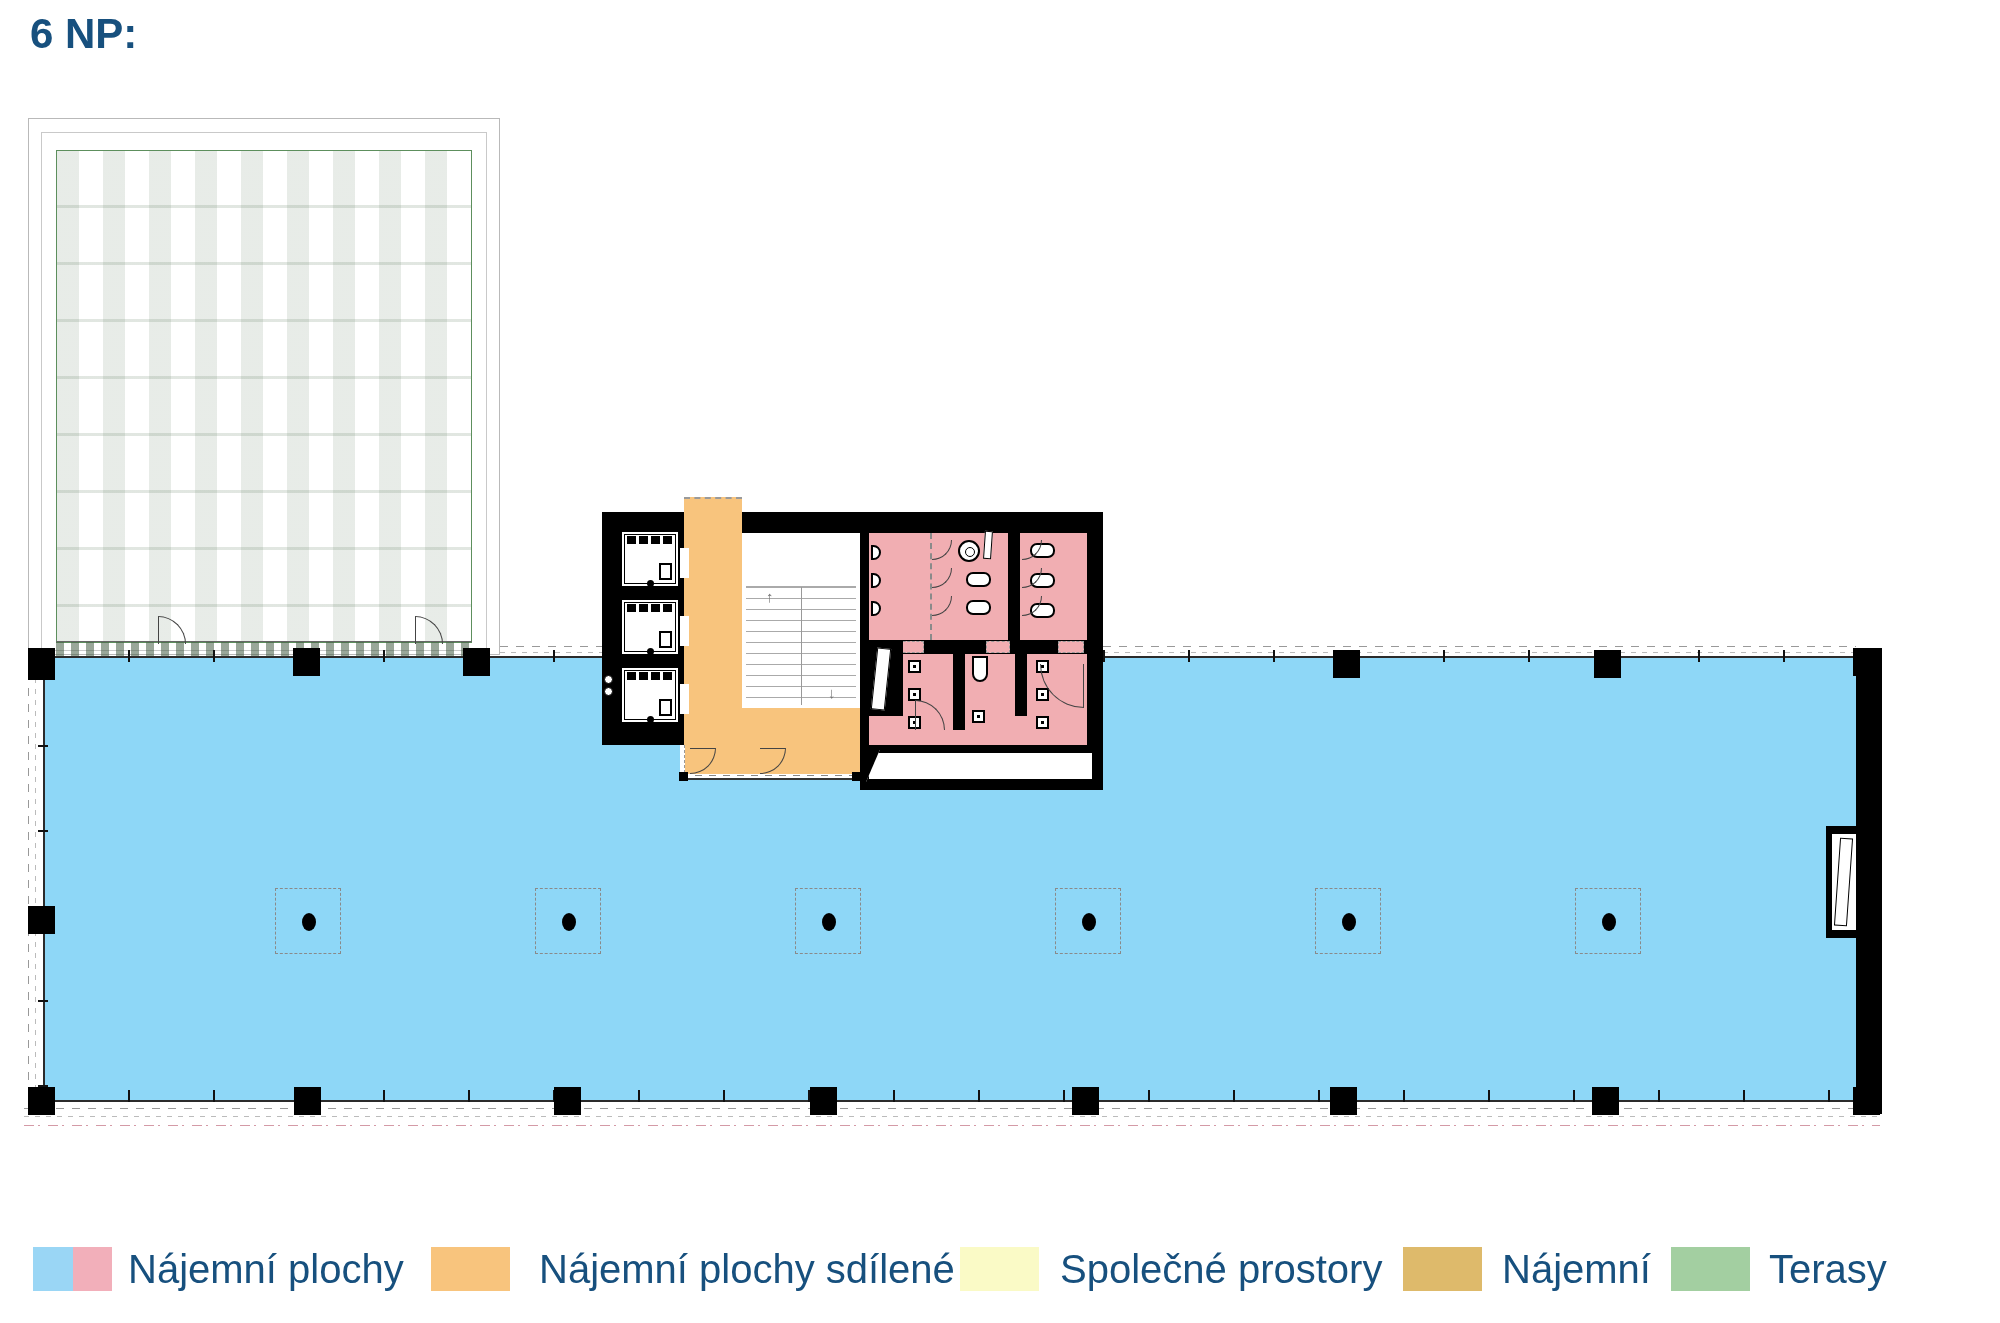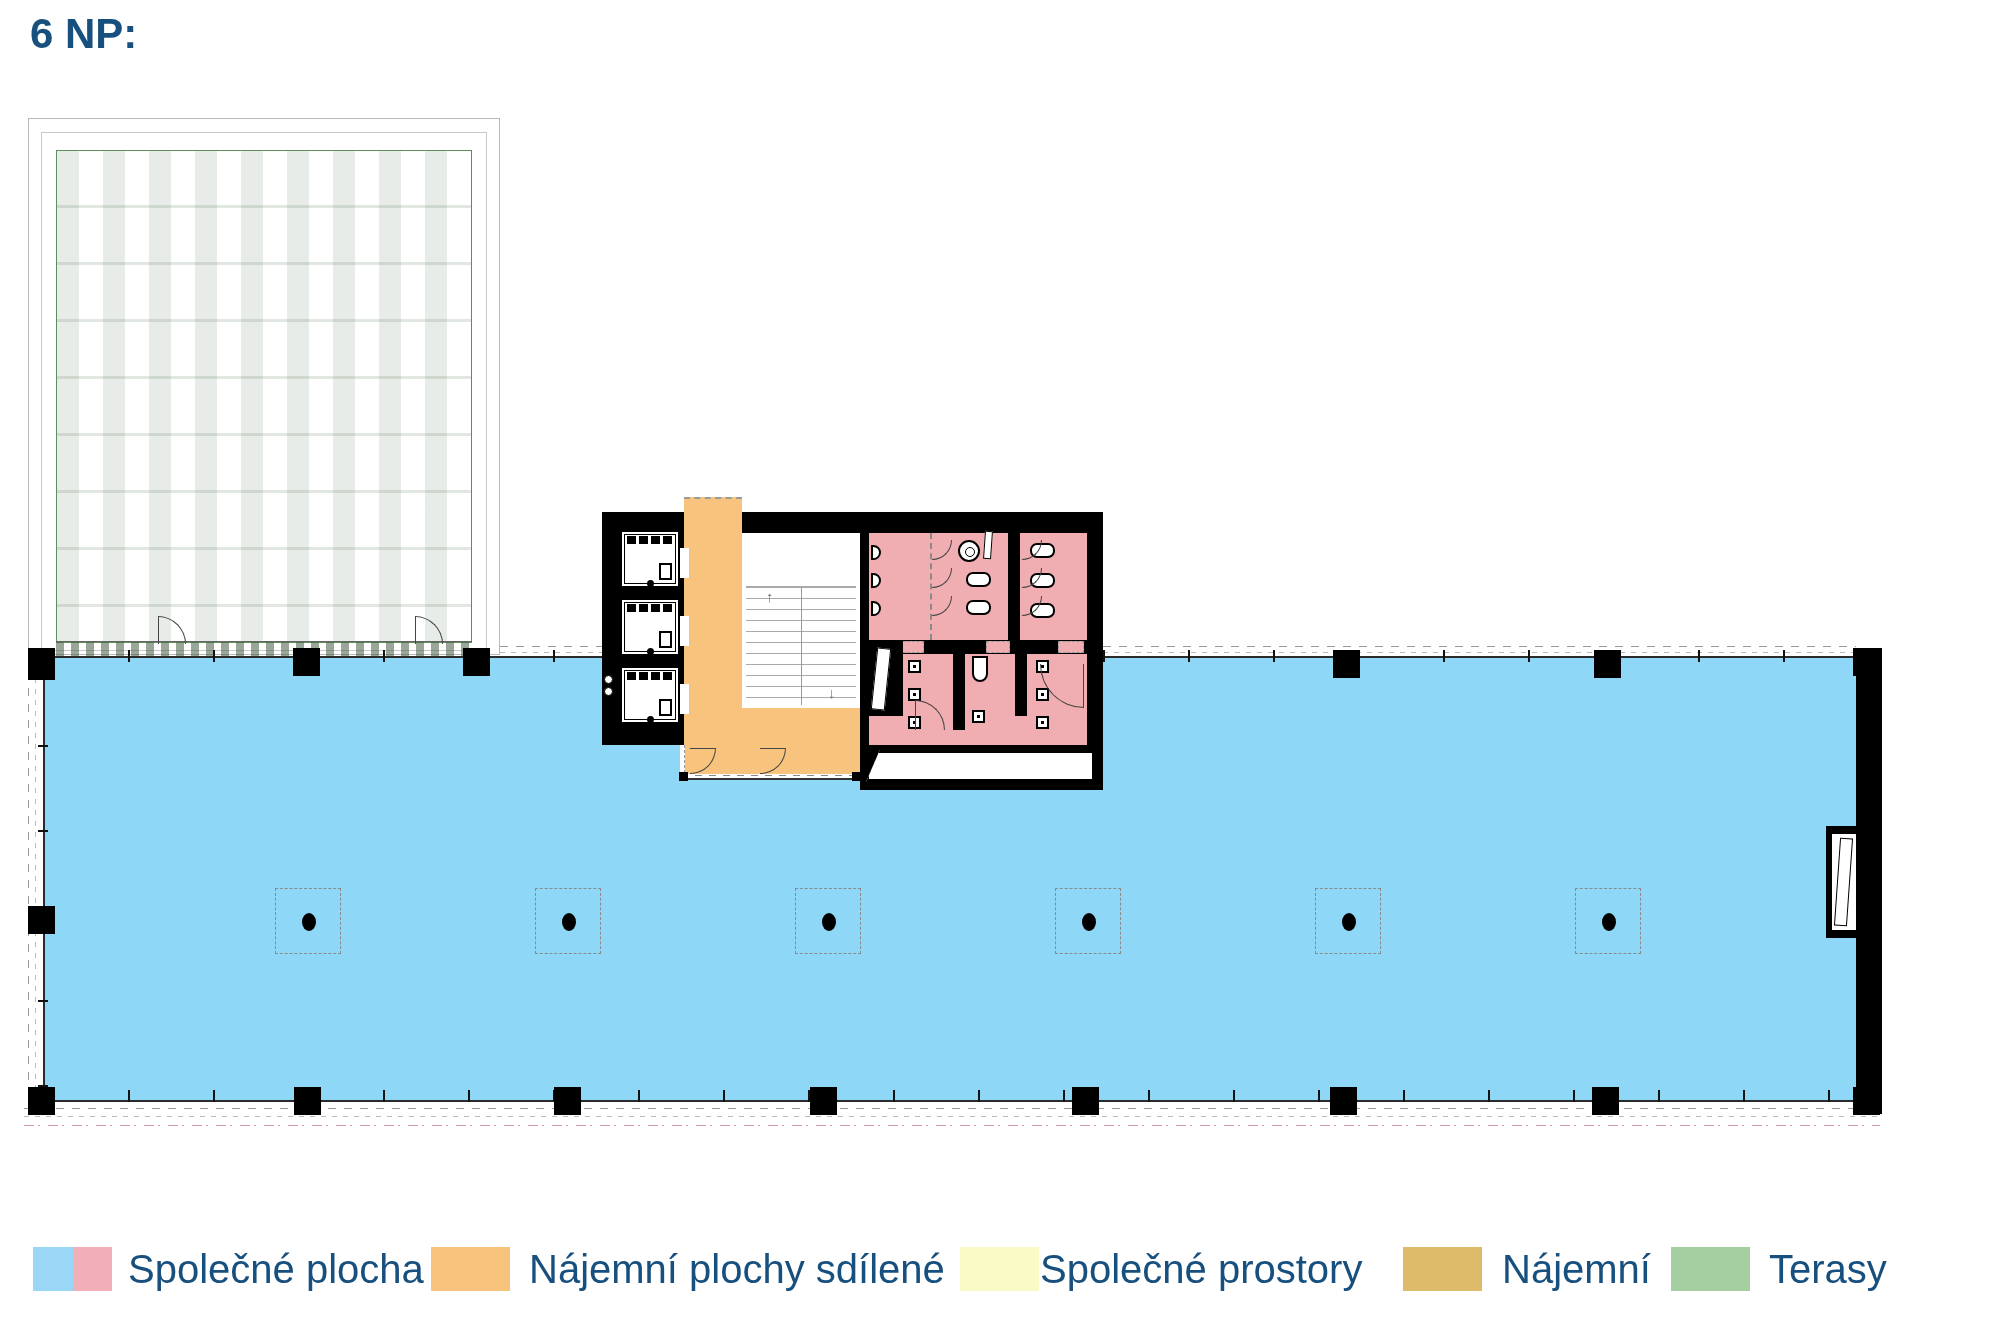--- a/index.html
+++ b/index.html
@@ -277,31 +277,31 @@
   <div class="arc arc-tr leaf-l" style="left:915px;top:700px;width:30px;height:30px;"></div>
 
   <div class="sliver"></div>
 
 
   <div class="lg-item" style="left:33px;">
     <div class="lg-swatch" style="left:0;">
       <div class="lg-half" style="left: 0px; background: rgb(154, 214, 245);"></div>
       <div class="lg-half" style="left: 50%; background: rgb(242, 175, 186);"></div>
     </div>
-    <div class="lg-label" style="left:95px;">Společné plocha</div>
+    <div class="lg-label" style="left:95px;">Nájemní plochy</div>
   </div>
 
   <div class="lg-item" style="left:431px;">
     <div class="lg-swatch" style="left: 0px; background: rgb(248, 196, 125);"></div>
-    <div class="lg-label" style="left:98px;text-align:right;">Nájemní plochy sdílené</div>
+    <div class="lg-label" style="left:108px;text-align:right;">Nájemní plochy sdílené</div>
   </div>
 
   <div class="lg-item" style="left:960px;">
     <div class="lg-swatch" style="left: 0px; background: rgb(250, 250, 198);"></div>
-    <div class="lg-label" style="left:80px;">Společné prostory</div>
+    <div class="lg-label" style="left:100px;">Společné prostory</div>
   </div>
 
   <div class="lg-item" style="left:1403px;">
     <div class="lg-swatch" style="left: 0px; background: rgb(222, 186, 107);"></div>
     <div class="lg-label" style="left:99px;">Nájemní</div>
   </div>
 
   <div class="lg-item" style="left:1671px;">
     <div class="lg-swatch" style="left: 0px; background: rgb(163, 207, 161);"></div>
     <div class="lg-label" style="left:98px;">Terasy</div>

